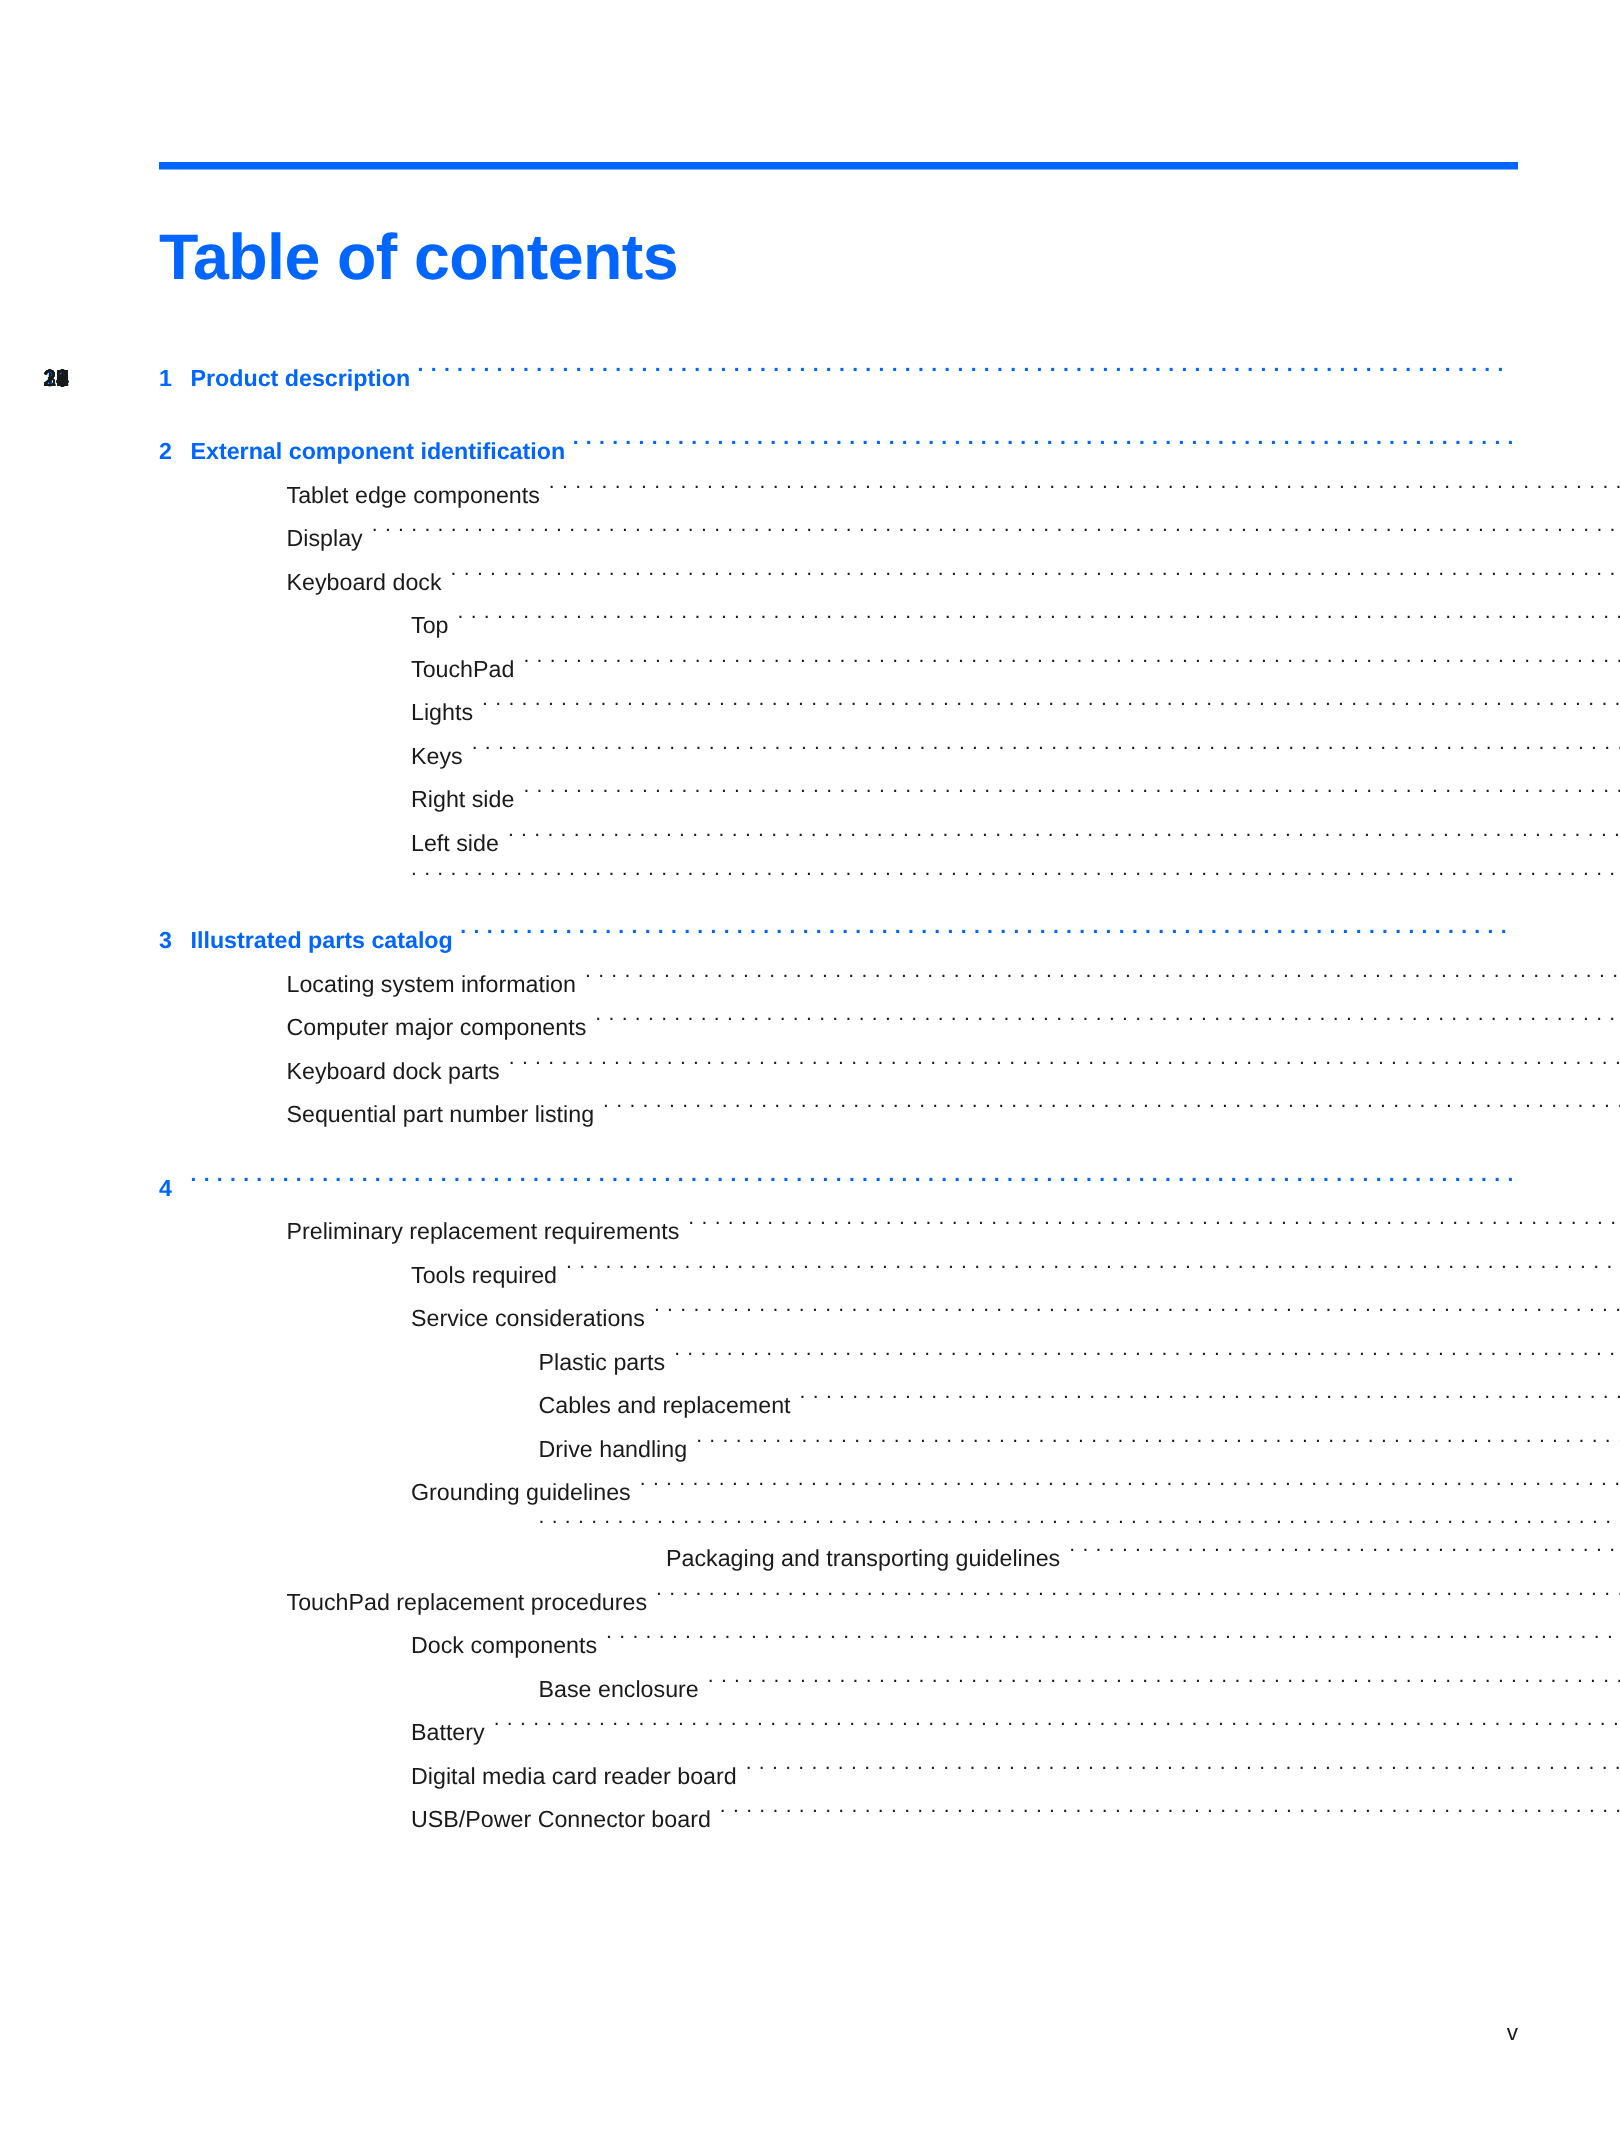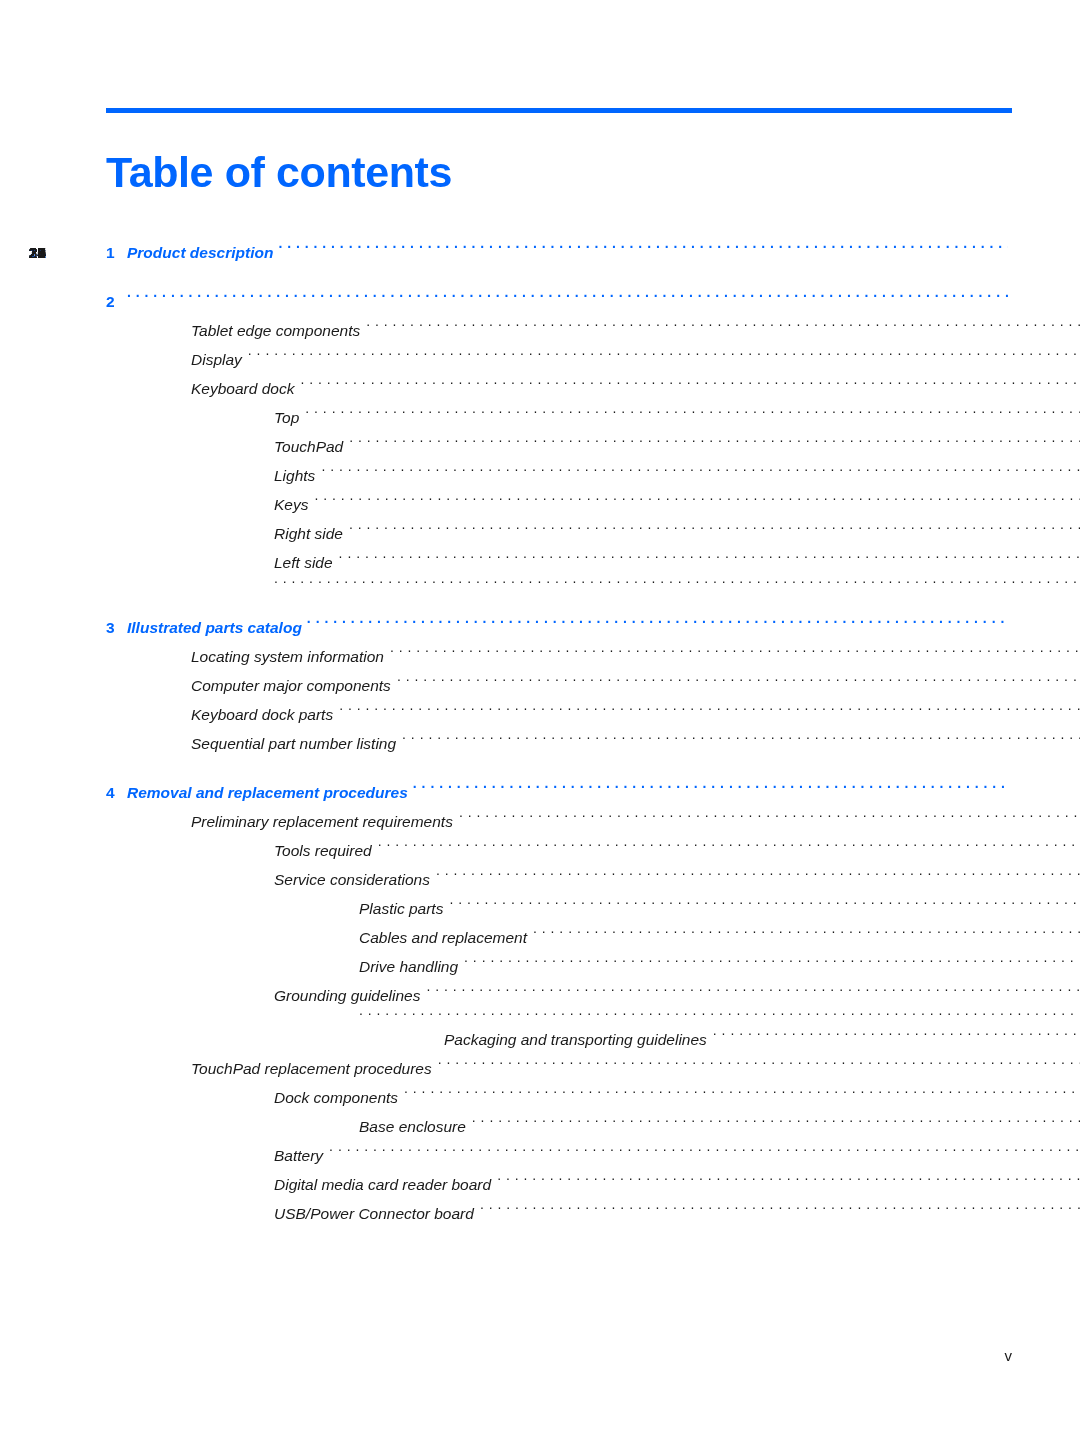--- a/index.html
+++ b/index.html
@@ -64,21 +64,20 @@
   }
 
   .toc-entry .num {
     flex: 0 0 auto;
     width: 21px;
     text-align: left;
   }
   .toc-entry .label {
     flex: 0 0 auto;
     padding-right: 5px;
-    font-style: italic;
   }
   .toc-entry .leader {
     flex: 1 1 auto;
     overflow: hidden;
     height: 1em;
     position: relative;
     margin: 0 4px 0 0;
   }
   .toc-entry .leader::after {
     content: ". . . . . . . . . . . . . . . . . . . . . . . . . . . . . . . . . . . . . . . . . . . . . . . . . . . . . . . . . . . . . . . . . . . . . . . . . . . . . . . . . . . . . . . . . . . . . . . . . . . . . . . . . . . . . . . . . . . . . . . . . . . . . . . . . . . . . . . . . . . . . . . . . . . . . . . . . .";
@@ -133,20 +132,21 @@
 
   <div class="toc" id="toc-list">
       <div class="toc-entry lvl-chapter first">
         <span class="num">1</span>
         <span class="label">Product description</span>
         <span class="leader"></span>
         <span class="page">1</span>
       </div>
       <div class="toc-entry lvl-chapter">
         <span class="num">2</span>
+        <span class="label">External component identification</span>
         <span class="leader"></span>
         <span class="page">3</span>
       </div>
       <div class="toc-entry lvl-1">
         <span class="label">Tablet edge components</span>
         <span class="leader"></span>
         <span class="page">3</span>
       </div>
       <div class="toc-entry lvl-1">
         <span class="label">Display</span>
@@ -213,21 +213,20 @@
         <span class="leader"></span>
         <span class="page">17</span>
       </div>
       <div class="toc-entry lvl-1">
         <span class="label">Sequential part number listing</span>
         <span class="leader"></span>
         <span class="page">19</span>
       </div>
       <div class="toc-entry lvl-chapter">
         <span class="num">4</span>
-        <span class="label">Removal and replacement procedures</span>
         <span class="leader"></span>
         <span class="page">23</span>
       </div>
       <div class="toc-entry lvl-1">
         <span class="label">Preliminary replacement requirements</span>
         <span class="leader"></span>
         <span class="page">23</span>
       </div>
       <div class="toc-entry lvl-2">
         <span class="label">Tools required</span>

